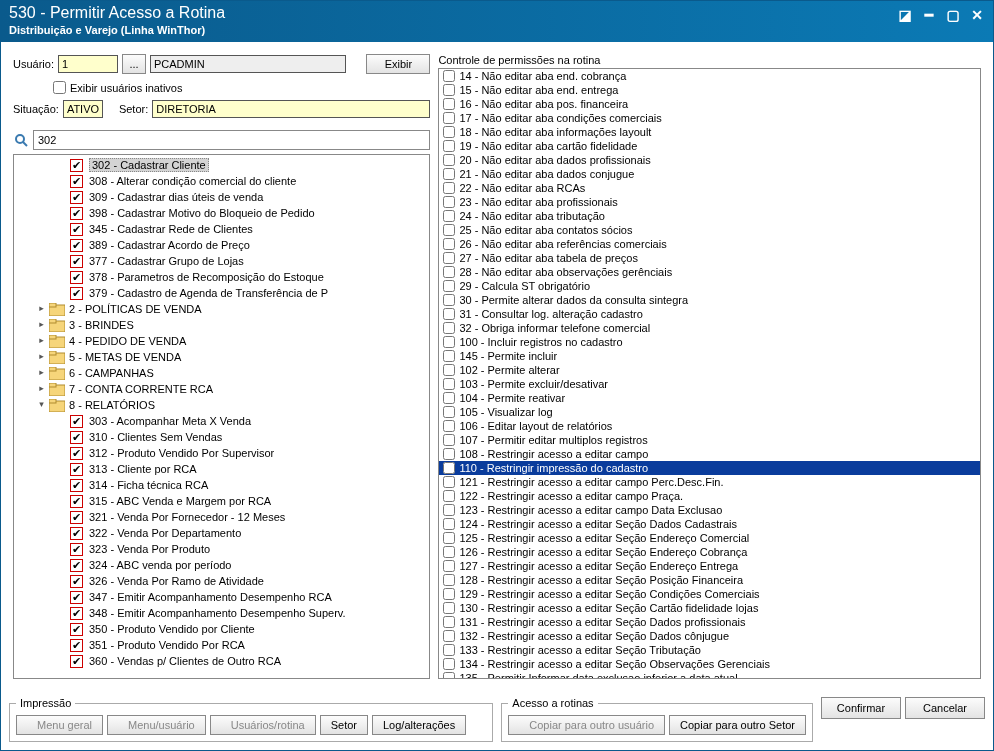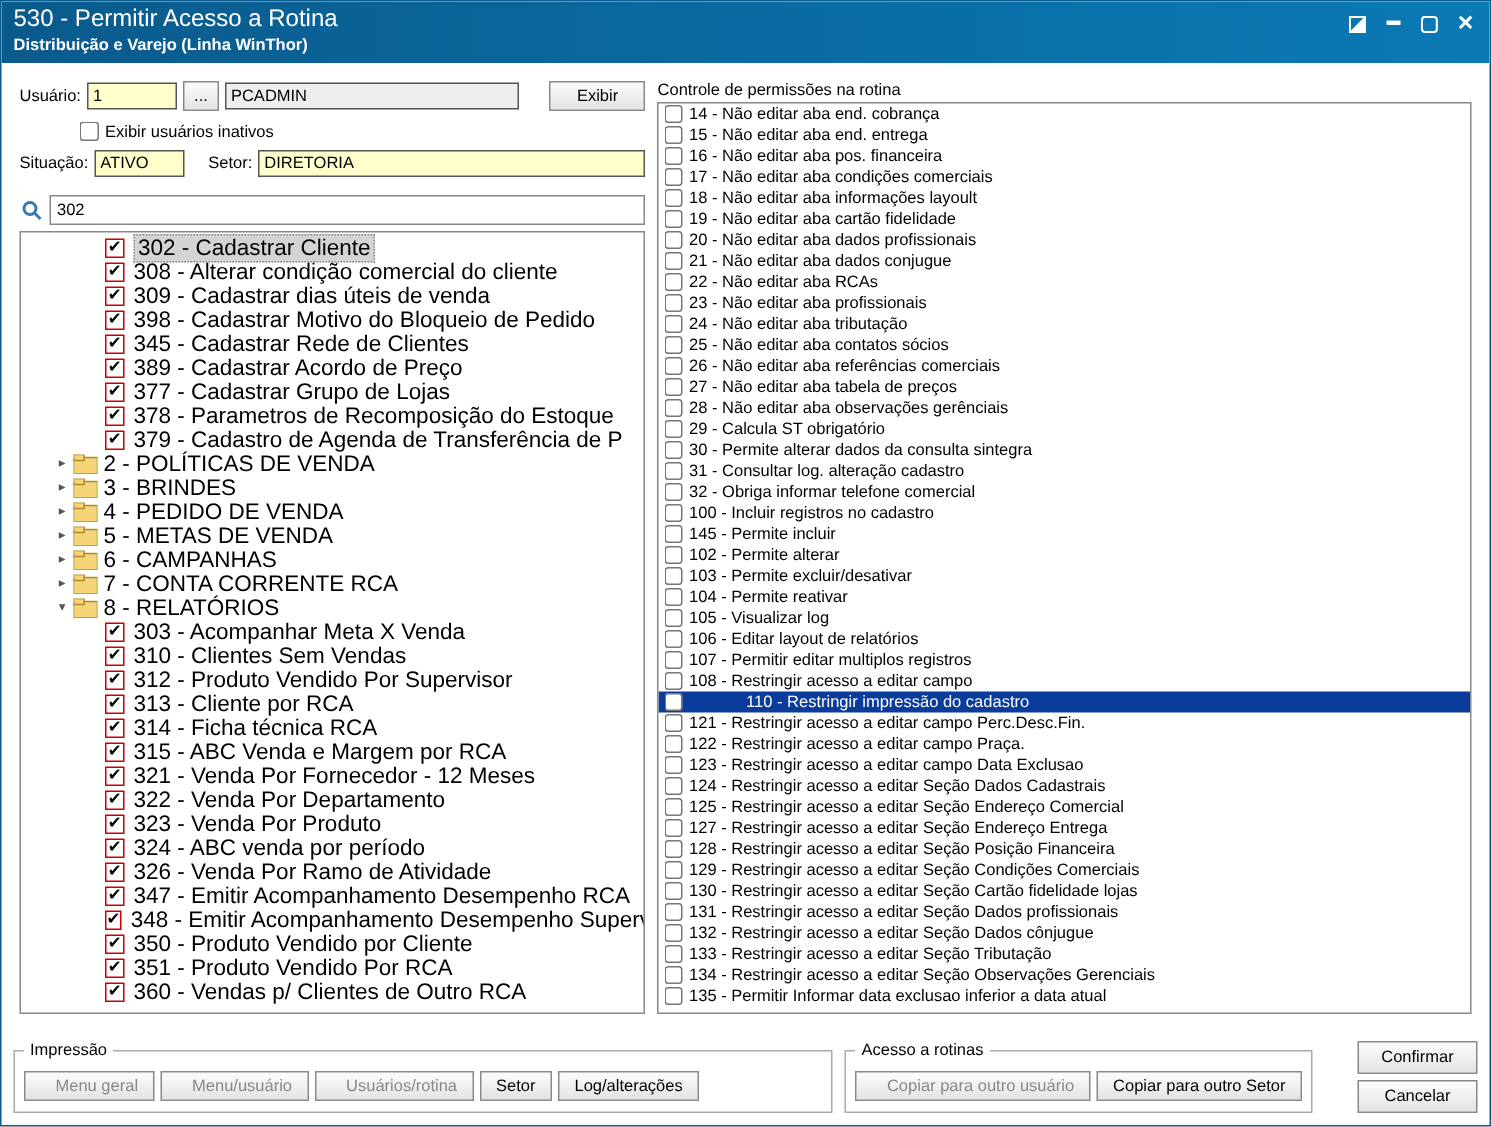--- a/index.html
+++ b/index.html
@@ -30,35 +30,35 @@
   .search-row input { flex: 1; border: 1px solid #888; height: 20px; padding: 2px 4px; font-size: 11px; }
   
   .tree-container { flex: 1; border: 1px solid #888; overflow-y: scroll; overflow-x: hidden; background: #fff; padding: 2px; position: relative; }
   .tree-item { display: flex; align-items: center; height: 16px; padding-left: 4px; white-space: nowrap; }
   .tree-item.indent1 { padding-left: 20px; }
   .tree-item.indent2 { padding-left: 54px; }
   .tree-item .expander { width: 11px; height: 11px; text-align: center; line-height: 9px; font-size: 9px; color: #555; cursor: pointer; margin-right: 2px; }
   .tree-item .folder { width: 16px; height: 13px; margin-right: 4px; }
   .tree-item .folder svg { display: block; }
   .tree-item .chk { width: 13px; height: 13px; border: 1px solid #c00; margin-right: 6px; display: flex; align-items: center; justify-content: center; color: #000; font-size: 11px; line-height: 11px; cursor: pointer; }
-  .tree-item .lbl { font-size: 15px; }
+  .tree-item .lbl { font-size: 11px; }
   .tree-item.highlight .lbl { background: #d4d4d4; border: 1px dotted #888; padding: 0 2px; }
   
   .group-title { font-size: 11px; margin-bottom: 2px; }
   .perm-list { flex: 1; border: 1px solid #888; overflow-y: scroll; overflow-x: hidden; background: #fff; }
   .perm-item { display: flex; align-items: center; height: 14px; padding-left: 4px; white-space: nowrap; }
   .perm-item input[type=checkbox] { width: 12px; height: 12px; margin-right: 4px; }
   .perm-item .lbl { font-size: 11px; }
   .perm-item.selected { background: #0a3c9c; color: #fff; }
-  .perm-item.selected .lbl { color: #fff; margin-left: 38px; }
+  .perm-item.selected .lbl { color: #fff; }
   
   .footer { display: flex; padding: 6px 8px 8px 8px; gap: 8px; }
   .footer fieldset { border: 1px solid #aaa; padding: 6px; display: flex; gap: 4px; align-items: center; }
   .footer fieldset legend { font-size: 11px; padding: 0 4px; }
-  .action-col { display: flex; flex-direction: column; gap: 4px; justify-content: center; margin-left: 22px; }
+  .action-col { display: flex; flex-direction: row; gap: 4px; justify-content: center; }
 </style>
 </head>
 <body>
 
 <div class="titlebar">
   <div class="title">530 - Permitir Acesso a Rotina</div>
   <div class="subtitle">Distribuição e Varejo (Linha WinThor)</div>
   <div class="wincontrols">
     <span class="wincontrol">◪</span>
     <span class="wincontrol">━</span>
@@ -77,21 +77,21 @@
       <input type="text" class="white" style="flex: 1 1 0%;" readonly="" value="PCADMIN">
       <span style="width:12px"></span>
       <button class="btn" style="width:64px">Exibir</button>
     </div>
     <div class="checkbox-row">
       <input type="checkbox" style="">
       <label>Exibir usuários inativos</label>
     </div>
     <div class="form-row">
       <label>Situação:</label>
-      <input type="text" style="width: 60px;" value="ATIVO">
+      <input type="text" style="width: 40px;" value="ATIVO">
       <span style="width:8px"></span>
       <label>Setor:</label>
       <input type="text" style="flex: 1 1 0%;" value="DIRETORIA">
     </div>
     <div class="search-row">
       <span class="search-icon">
         <svg width="14" height="14" viewBox="0 0 14 14">
             <circle cx="6" cy="6" r="4" stroke="#3a7ab0" stroke-width="2" fill="none"></circle>
             <line x1="9" y1="9" x2="13" y2="13" stroke="#3a7ab0" stroke-width="2"></line>
           </svg>
@@ -403,20 +403,24 @@
           <input type="checkbox" style="">
           <span class="lbl">123 - Restringir acesso a editar campo Data Exclusao</span>
         </div>
         <div class="perm-item">
           <input type="checkbox" style="">
           <span class="lbl">124 - Restringir acesso a editar Seção Dados Cadastrais</span>
         </div>
         <div class="perm-item">
           <input type="checkbox" style="">
           <span class="lbl">125 - Restringir acesso a editar Seção Endereço Comercial</span>
+        </div>
+        <div class="perm-item">
+          <input type="checkbox" style="">
+          <span class="lbl">126 - Restringir acesso a editar Seção Endereço Cobrança</span>
         </div>
         <div class="perm-item">
           <input type="checkbox" style="">
           <span class="lbl">127 - Restringir acesso a editar Seção Endereço Entrega</span>
         </div>
         <div class="perm-item">
           <input type="checkbox" style="">
           <span class="lbl">128 - Restringir acesso a editar Seção Posição Financeira</span>
         </div>
         <div class="perm-item">

